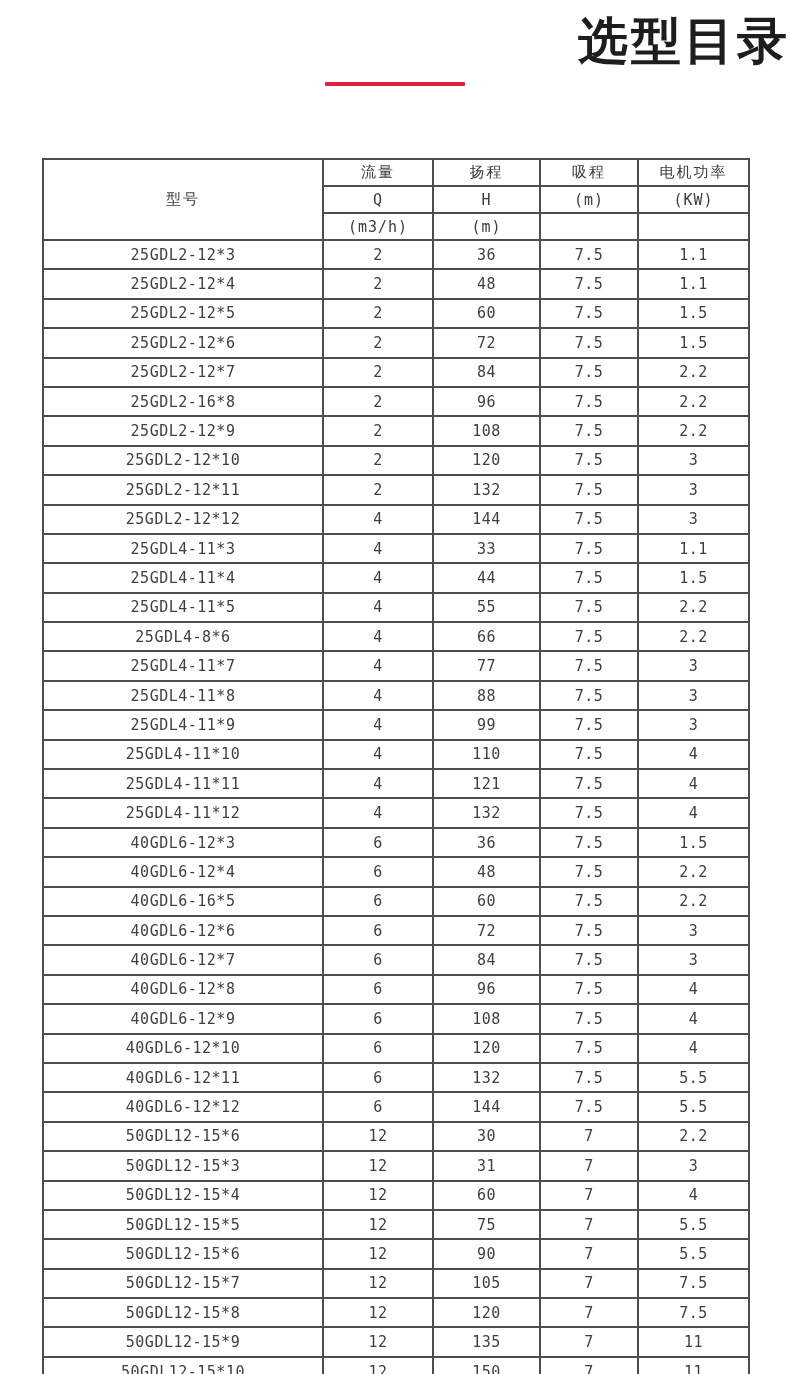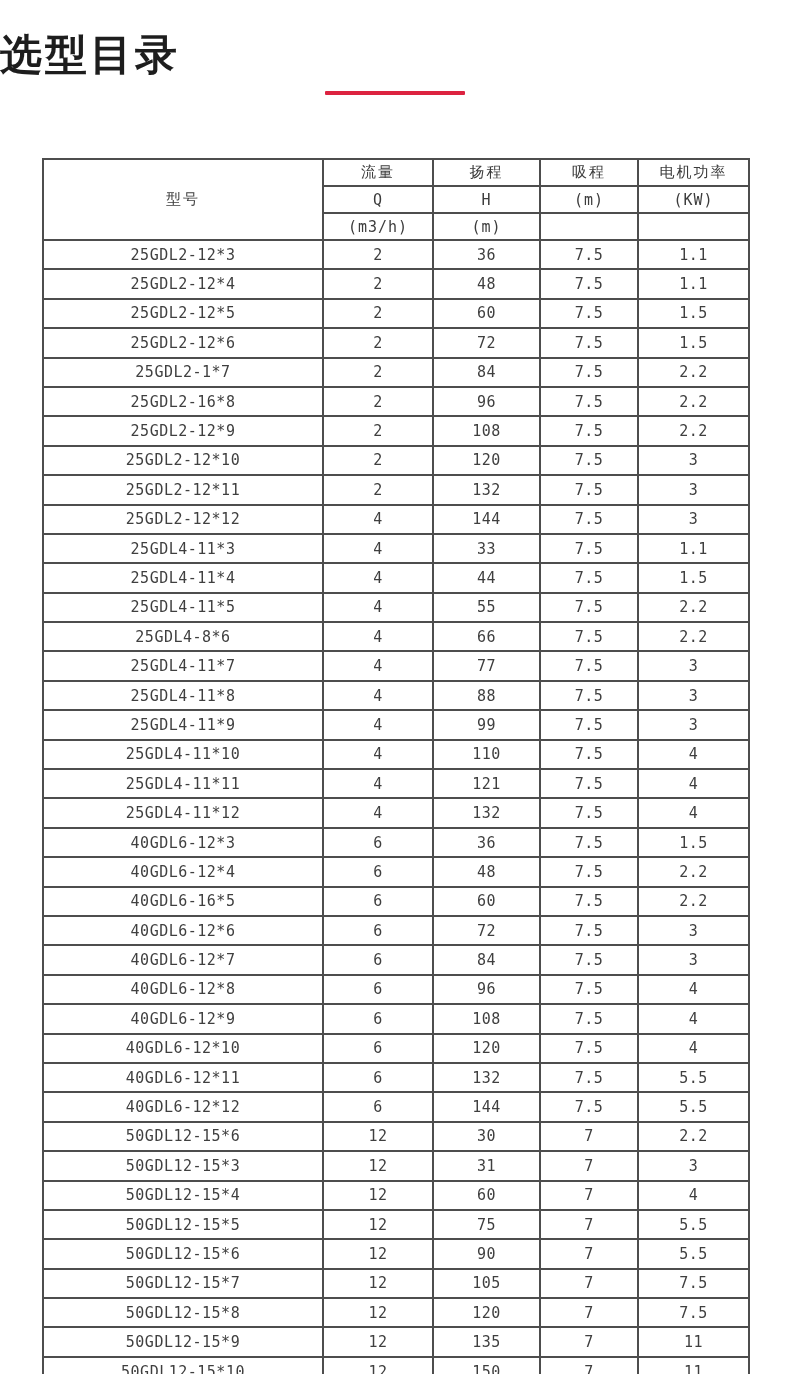--- a/index.html
+++ b/index.html
@@ -12,23 +12,23 @@
     font-family: "DejaVu Sans", sans-serif;
   }
   .page {
     position: relative;
     width: 790px;
     height: 1374px;
     background: #ffffff;
   }
   .page-title {
     margin: 0;
-    padding-top: 32px;
-    text-align: left;
-    font-size: 42px;
+    padding-top: 14px;
+    text-align: right;
+    font-size: 50px;
     font-weight: bold;
     color: #1d1d1d;
     letter-spacing: 3px;
     line-height: 1.1;
   }
   .title-divider {
     width: 140px;
     height: 4px;
     margin: 13px auto 0 auto;
     border-radius: 1px;
@@ -134,21 +134,21 @@
             <td>1.5</td>
           </tr>
           <tr>
             <td>25GDL2-12*6</td>
             <td>2</td>
             <td>72</td>
             <td>7.5</td>
             <td>1.5</td>
           </tr>
           <tr>
-            <td>25GDL2-1*7</td>
+            <td>25GDL2-12*7</td>
             <td>2</td>
             <td>84</td>
             <td>7.5</td>
             <td>2.2</td>
           </tr>
           <tr>
             <td>25GDL2-16*8</td>
             <td>2</td>
             <td>96</td>
             <td>7.5</td>

